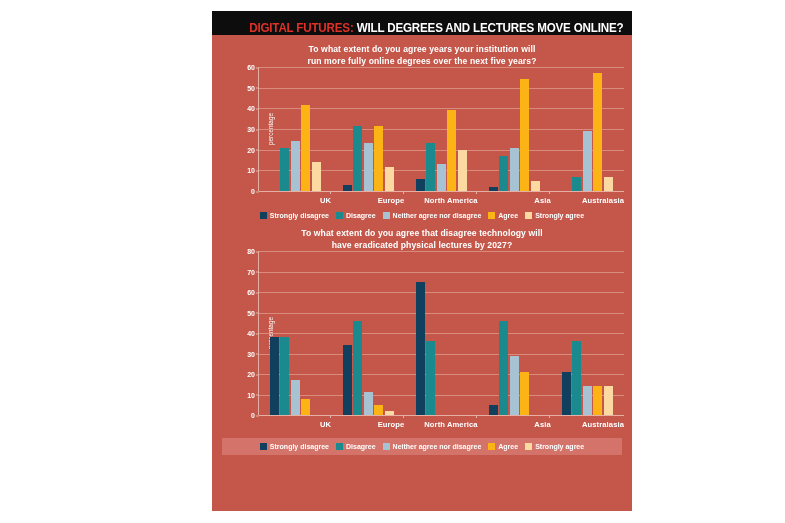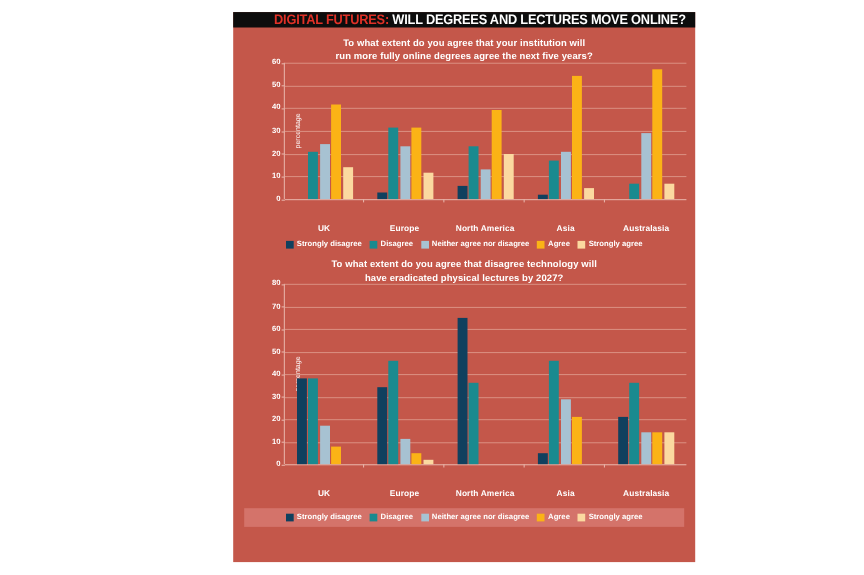--- a/index.html
+++ b/index.html
@@ -12,24 +12,24 @@
   #infographic {
     position: absolute;
     left: 212px; top: 11px;
     width: 420px; height: 500px;
     background: #c4574a;
     display: flex;
     flex-direction: column;
   }
   
   #header-banner {
-    height: 14px;
+    height: 24px;
     background: #0d0d0d;
     display: flex;
-    align-items: flex-start;
+    align-items: flex-end;
     justify-content: flex-end;
     padding-right: 9px;
   }
   #header-title {
     font-size: 12.5px;
     font-weight: bold;
     letter-spacing: -0.2px;
     white-space: nowrap;
     font-stretch: condensed;
     transform: scaleX(0.93);
@@ -112,25 +112,25 @@
     background: #e7b0a5;
   }
   .group:last-child .tickmark { display: none; }
   .bar { width: 9px; }
   .xlabels {
     display: flex;
     margin-left: 32px;
   }
   .xlabel {
     flex: 1;
-    text-align: center;
+    text-align: right;
     color: #ffffff;
     font-size: 7.6px;
     font-weight: bold;
-    padding-top: 22px;
+    padding-top: 5px;
     letter-spacing: 0.1px;
   }
   
   .legend {
     display: flex;
     justify-content: center;
     align-items: center;
     gap: 7px;
     margin-top: 7px;
   }
@@ -155,22 +155,22 @@
 
   <div id="header-banner">
     <div id="header-title">
       <span class="hl">DIGITAL FUTURES:</span>
       <span class="rest">WILL DEGREES AND LECTURES MOVE ONLINE?</span>
     </div>
   </div>
 
   <div class="chart-block">
     <div class="chart-title">
-      <div>To what extent do you agree that your institution will</div>
-      <div>run more fully online degrees agree the next five years?</div>
+      <div>To what extent do you agree years your institution will</div>
+      <div>run more fully online degrees over the next five years?</div>
     </div>
     <div class="plot-wrap">
       <div class="plot-area" id="plot1" style="height:124px;">
         <div class="yaxis-label">percentage</div>
         <div id="grid1">
             <div class="gridline base" style="top: 124px;"></div>
             <div class="ytick" style="top: 124px;">0</div>
             <div class="gridline" style="top: 103.333px;"></div>
             <div class="ytick" style="top: 103.333px;">10</div>
             <div class="gridline" style="top: 82.6667px;"></div>

